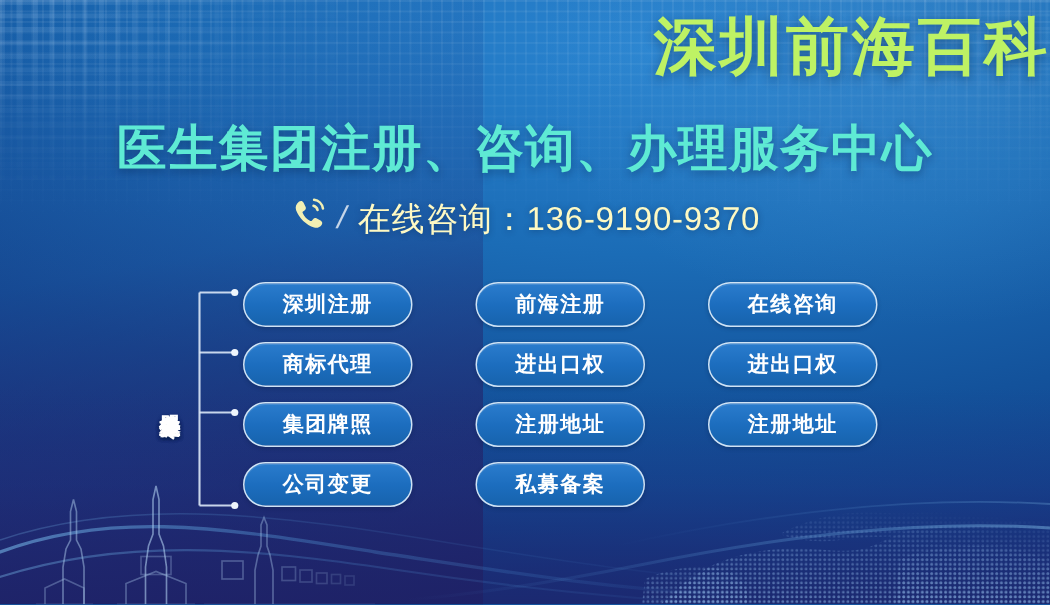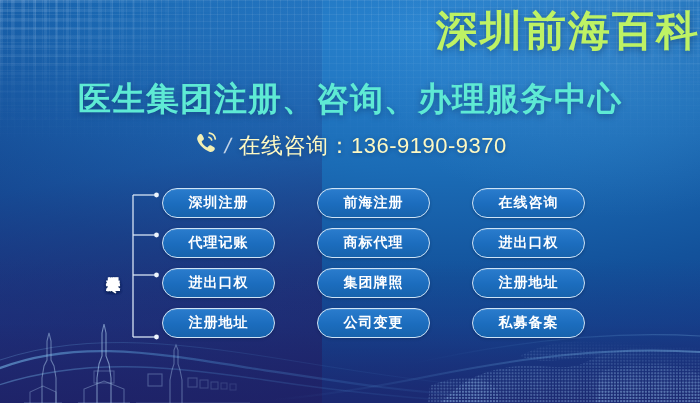--- a/index.html
+++ b/index.html
@@ -268,21 +268,20 @@
         <circle cx="28.5" cy="47" r="2.4"></circle>
         <circle cx="28.5" cy="87" r="2.4"></circle>
         <circle cx="28.5" cy="149" r="2.4"></circle>
       </g>
     </svg>
 
     <div class="grid">
       <div class="chip">深圳注册</div>
       <div class="chip">前海注册</div>
       <div class="chip">在线咨询</div>
-      <div class="chip">代理记账</div>
       <div class="chip">商标代理</div>
       <div class="chip">进出口权</div>
       <div class="chip">进出口权</div>
       <div class="chip">集团牌照</div>
       <div class="chip">注册地址</div>
       <div class="chip">注册地址</div>
       <div class="chip">公司变更</div>
       <div class="chip">私募备案</div>
     </div>
   </div>

